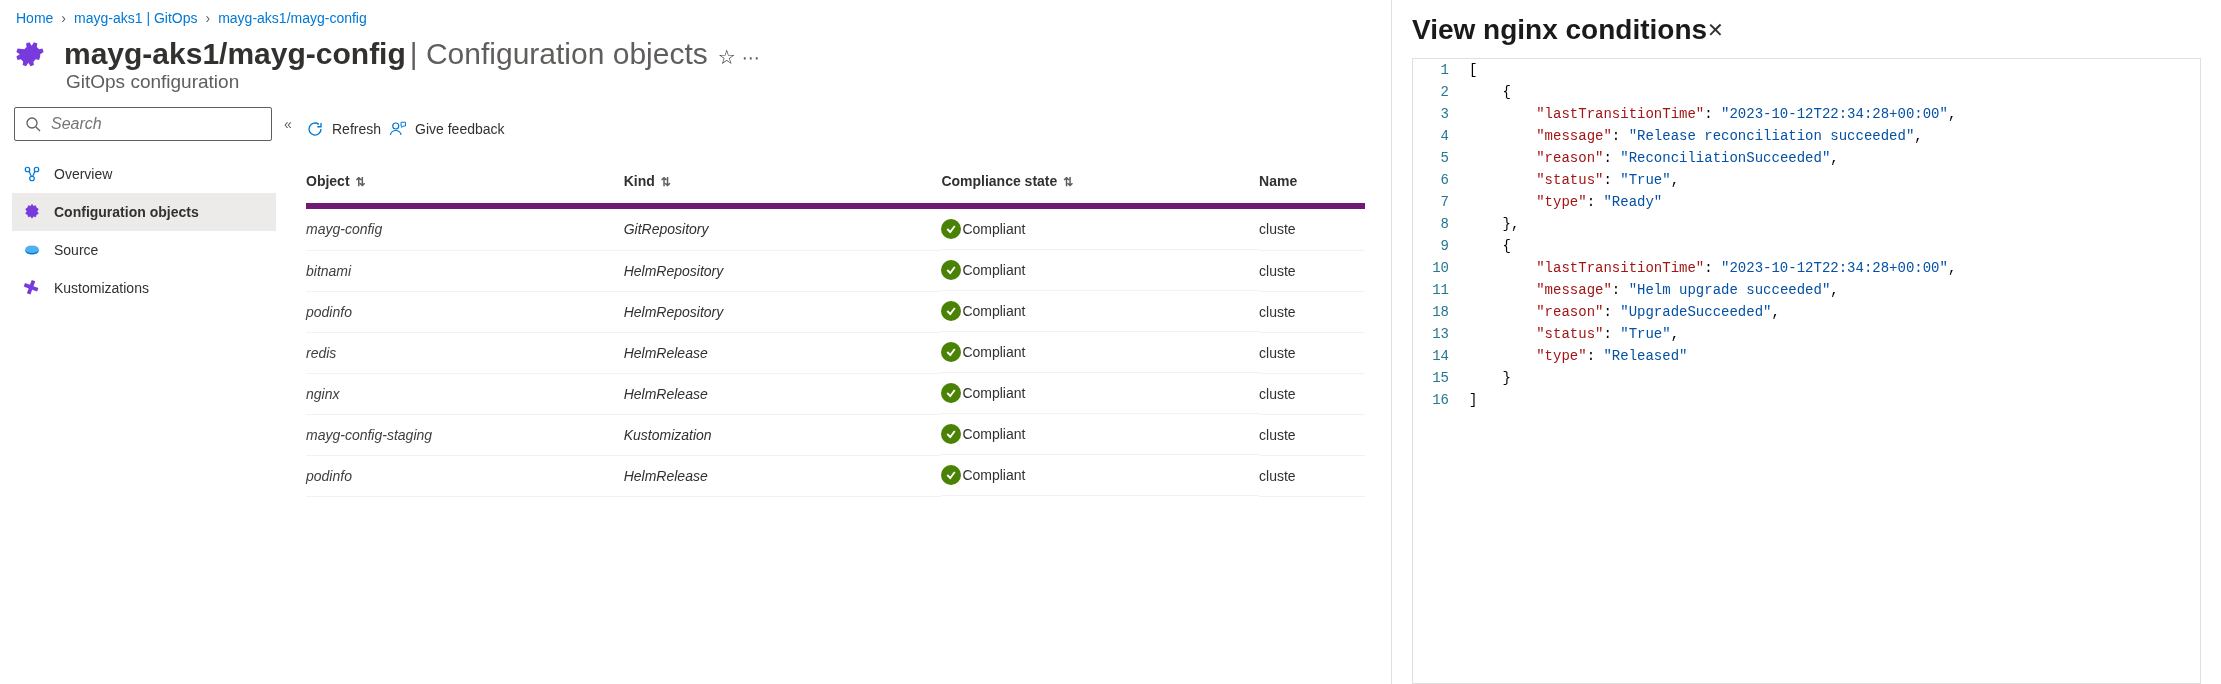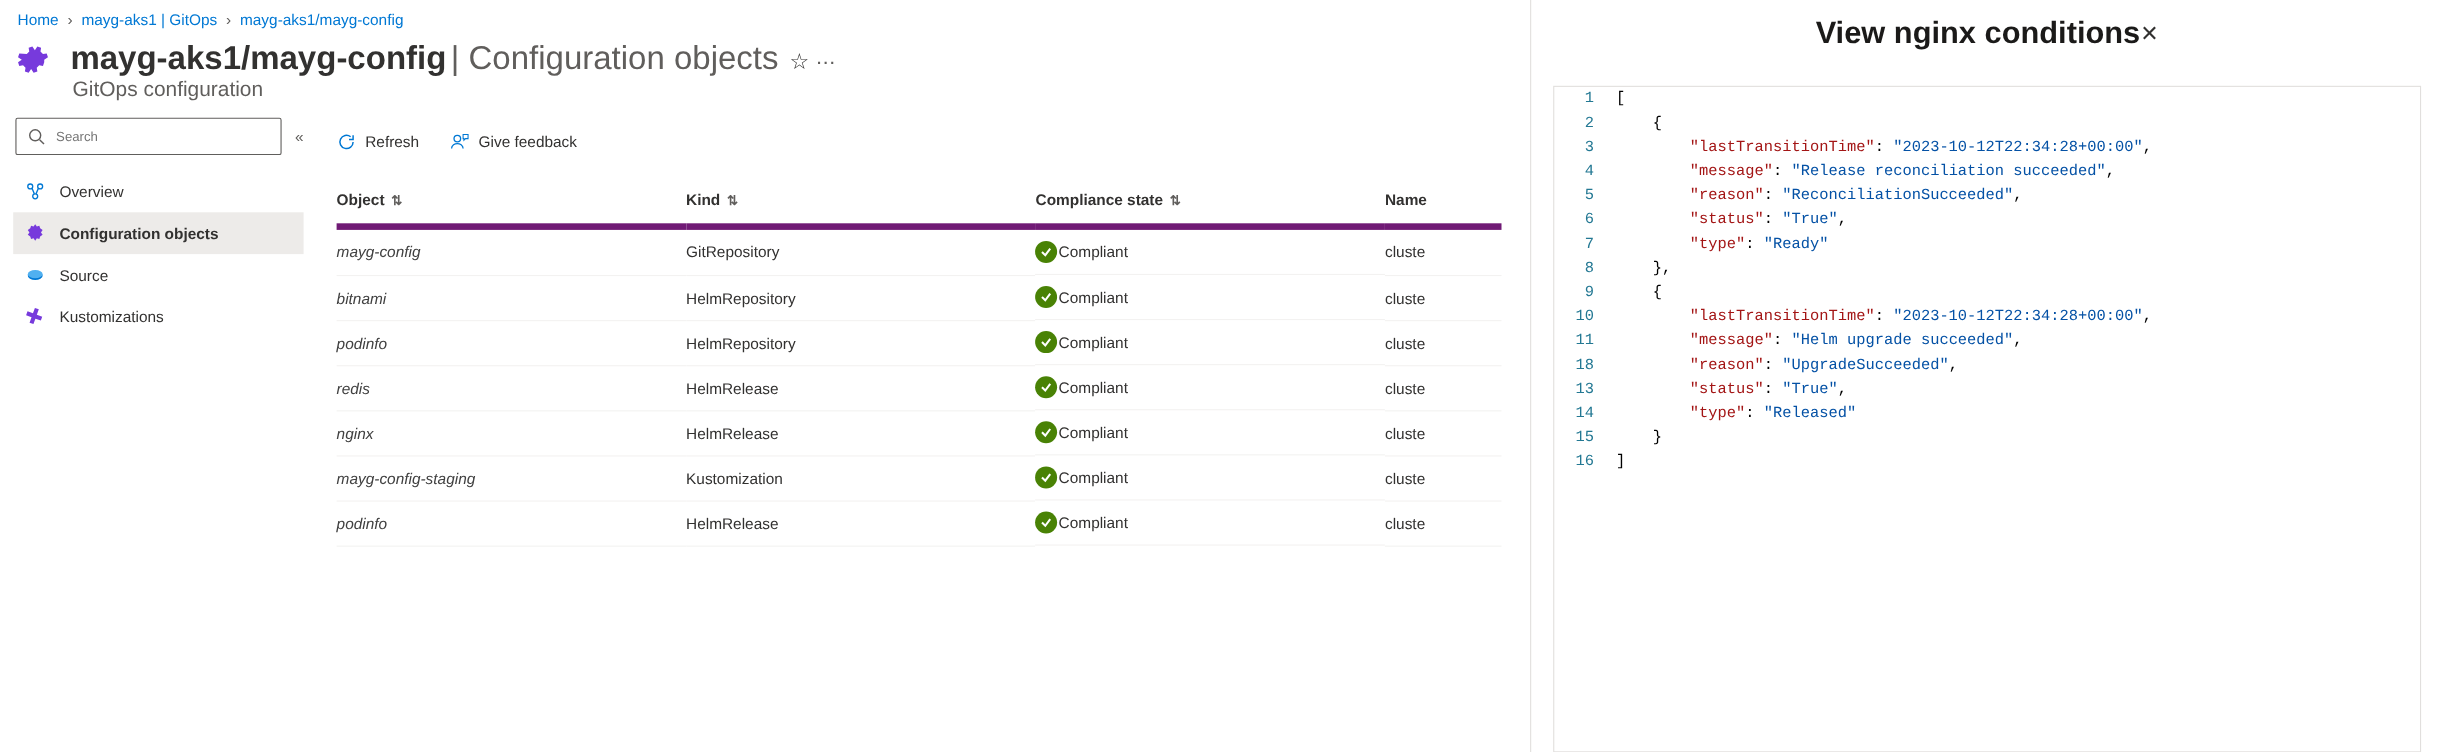--- a/index.html
+++ b/index.html
@@ -27,54 +27,54 @@
   .subtitle { font-size:19px; color:#605e5c; padding-left:54px; margin-top:-1px; margin-bottom:14px; }
 
   
   .content { display:flex; flex:1; min-height:0; }
   .sidebar { width:270px; flex-shrink:0; padding-right:6px; }
   .search-row { display:flex; align-items:center; gap:12px; margin-bottom:14px; padding-left:2px; }
   .search {
     flex:1; height:34px; border:1px solid #605e5c; border-radius:2px;
     display:flex; align-items:center; padding:0 10px; gap:8px; color:#605e5c;
   }
-  .search input { border:0; outline:0; flex:1; font-size:12px; color:#ef4444; background:transparent; }
+  .search input { border:0; outline:0; flex:1; font-size:16px; color:#ef4444; background:transparent;font-style:italic; }
   .collapse { color:#605e5c; font-size:14px; cursor:pointer; }
   .nav { list-style:none; padding:0; margin:0; }
   .nav li {
     display:flex; align-items:center; gap:12px; height:38px; padding:0 10px;
     font-size:14px; color:#323130; cursor:pointer;
   }
   .nav li.selected { background:#edebe9; font-weight:600; }
   .nav .nav-icon { width:20px; height:20px; display:flex; align-items:center; justify-content:center; color:#0078d4; }
 
   
   .panel { flex:1; min-width:0; padding-left:24px; }
-  .toolbar { display:flex; align-items:center; gap:28px; height:44px; font-size:14px; color:#323130; }
+  .toolbar { display:flex; align-items:center; gap:8px; height:44px; font-size:14px; color:#323130; }
   .toolbar .tbtn { display:flex; align-items:center; gap:8px; cursor:pointer; }
   .toolbar .tbtn svg { color:#0078d4; }
 
   
   table { border-collapse:collapse; width:100%; margin-top:8px; }
   th { text-align:left; font-weight:600; font-size:14px; padding:14px 8px 14px 0; border-bottom:6px solid #701a75; color:#323130; white-space:nowrap; }
   th .sort { color:#605e5c; font-size:12px; margin-left:6px; }
   td { padding:10px 8px 10px 0; border-bottom:1px solid #f3f2f1; font-size:14px; vertical-align:middle; }
   td.obj a { color:#404040;font-style:italic; }
-  td.kind { color:#323130; }
+  td.kind { color:#323130;font-style:italic; }
   td.comp { display:flex; align-items:center; gap:1px; }
   td.name { color:#323130; }
   .ok-badge { width:20px; height:20px; border-radius:50%; background:#498205; display:flex; align-items:center; justify-content:center; }
   .ok-badge svg { stroke:#fff; stroke-width:2.5; fill:none; }
   col.c-obj  { width:30%; }
   col.c-kind { width:30%; }
   col.c-comp { width:30%; }
   col.c-name { width:10%; }
 
   
-  .rp-header { display:flex; align-items:center; justify-content:center; margin-bottom:32px; }
+  .rp-header { display:flex; align-items:center; justify-content:flex-start; margin-bottom:12px; }
   .rp-title { font-size:28px; font-weight:600; color:#1b1a19; }
   .rp-close { font-size:20px; color:#323130; cursor:pointer; }
   .code-view { flex:1; border:1px solid #e1dfdd; font-family: Consolas, "Courier New", monospace; font-size:14px; line-height:22px; overflow:auto; }
   .code-line { display:flex; }
   .gutter { width:48px; text-align:right; padding-right:12px; color:#237893; user-select:none; }
   .code { white-space:pre; padding-left:8px; }
   .tok-key   { color:#a31515; }
   .tok-str   { color:#0451a5; }
   .tok-punct { color:#000000; }
   .tok-brace { color:#000000; }

